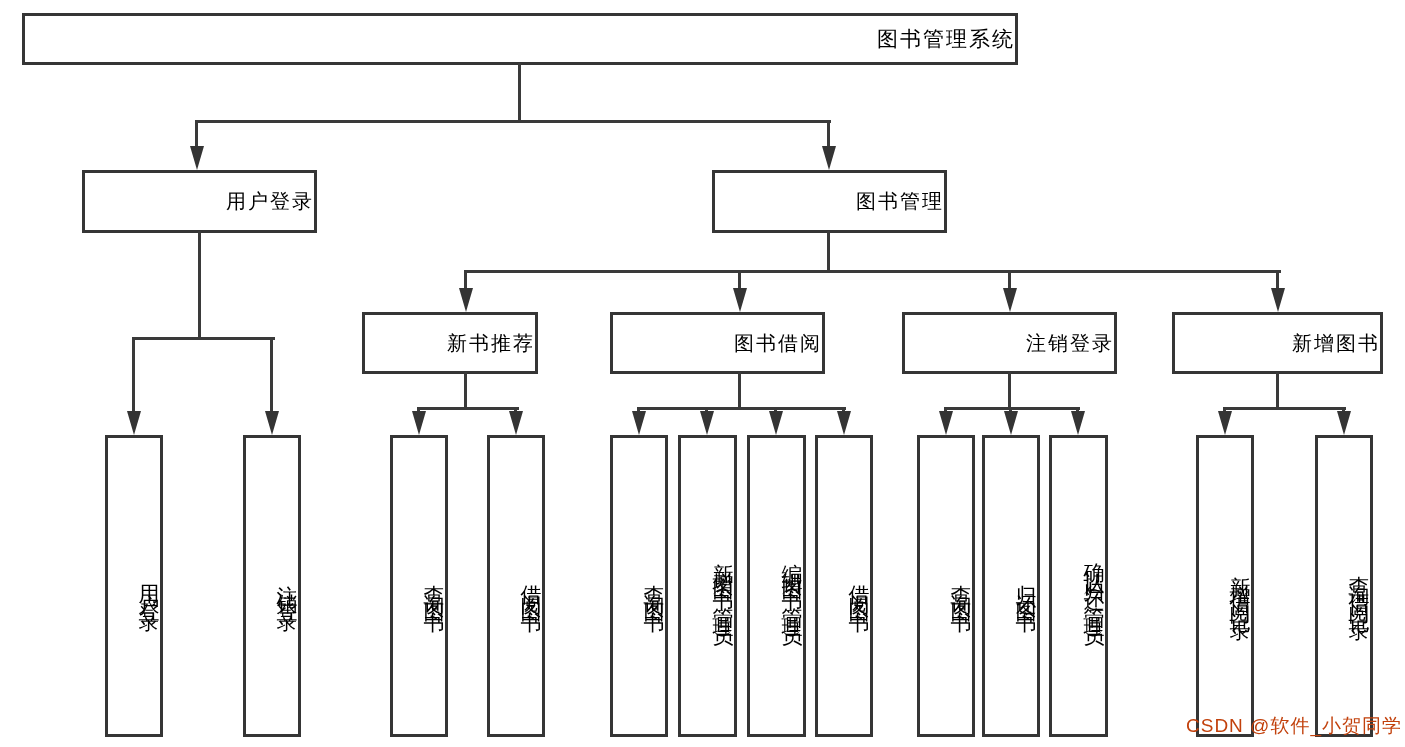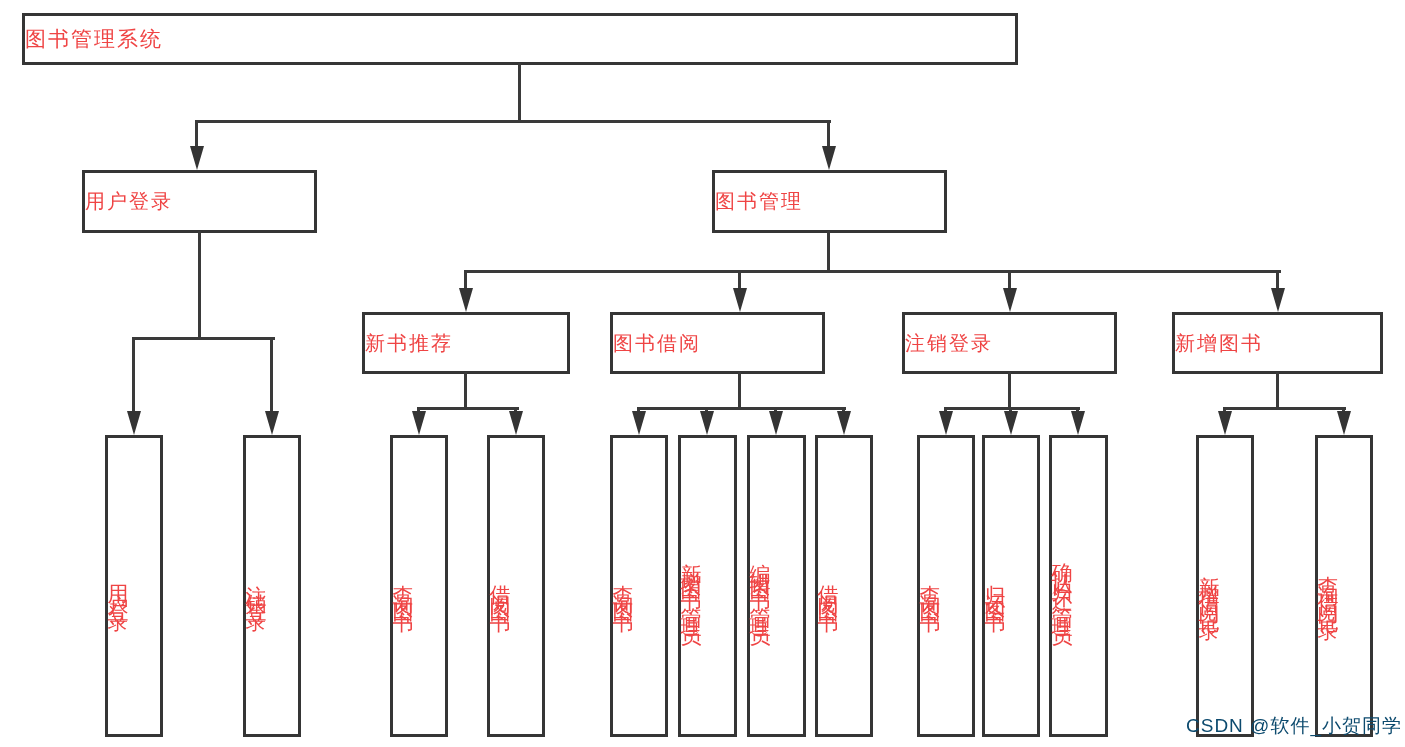--- a/index.html
+++ b/index.html
@@ -1,28 +1,28 @@
 <!DOCTYPE html>
 <html><head>
 <meta charset="utf-8">
 <style>
   html,body{margin:0;padding:0;background:#ffffff;}
   .canvas{position:relative;width:1405px;height:747px;background:#ffffff;
           font-family:"Liberation Sans",sans-serif;overflow:hidden;}
   .box{position:absolute;box-sizing:border-box;border:3px solid #353535;background:#ffffff;
-       display:flex;align-items:center;justify-content:flex-start;color:#ef4444;}
+       display:flex;align-items:center;justify-content:flex-end;color:#000000;}
   .hlabel{font-size:20px;letter-spacing:2px;white-space:nowrap;}
   .rootlabel{font-size:21px;letter-spacing:2px;}
   .vtext{writing-mode:vertical-lr;text-orientation:mixed;font-size:21px;
          letter-spacing:9px;line-height:1;}
   .vline{position:absolute;width:3px;background:#3a3a3a;}
   .hline{position:absolute;height:3px;background:#3a3a3a;}
   .arrow{position:absolute;width:0;height:0;border-left:7px solid transparent;
          border-right:7px solid transparent;border-top:24px solid #343434;}
-  .watermark{position:absolute;left:1186px;top:713px;color:#0c4a6e;font-size:19px;
+  .watermark{position:absolute;left:1186px;top:713px;color:#c2410c;font-size:19px;
              letter-spacing:1px;white-space:nowrap;z-index:5;}
 </style>
 </head>
 <body>
 
 <div class="canvas">
 
   <div class="box" style="left:22px;top:13px;width:996px;height:52px;">
     <span class="rootlabel">图书管理系统</span>
   </div>
@@ -52,21 +52,21 @@
   <div class="hline" style="left:464px;top:270px;width:817px;"></div>
   <div class="vline" style="left:464px;top:270px;height:30px;"></div>
   <div class="vline" style="left:738px;top:270px;height:30px;"></div>
   <div class="vline" style="left:1008px;top:270px;height:30px;"></div>
   <div class="vline" style="left:1276px;top:270px;height:30px;"></div>
   <div class="arrow" style="left:459px;top:288px;"></div>
   <div class="arrow" style="left:733px;top:288px;"></div>
   <div class="arrow" style="left:1003px;top:288px;"></div>
   <div class="arrow" style="left:1271px;top:288px;"></div>
 
-  <div class="box" style="left:362px;top:312px;width:208px;height:62px;">
+  <div class="box" style="left:362px;top:312px;width:176px;height:62px;">
     <span class="hlabel">新书推荐</span>
   </div>
   <div class="box" style="left:610px;top:312px;width:215px;height:62px;">
     <span class="hlabel">图书借阅</span>
   </div>
   <div class="box" style="left:902px;top:312px;width:215px;height:62px;">
     <span class="hlabel">注销登录</span>
   </div>
   <div class="box" style="left:1172px;top:312px;width:211px;height:62px;">
     <span class="hlabel">新增图书</span>

